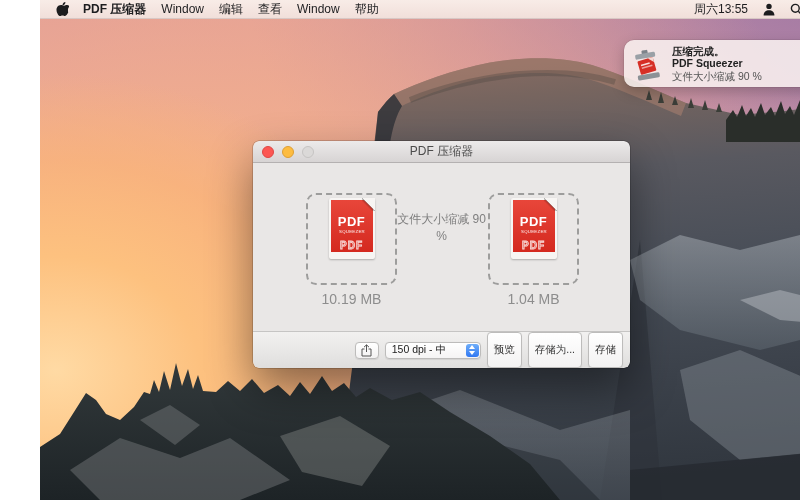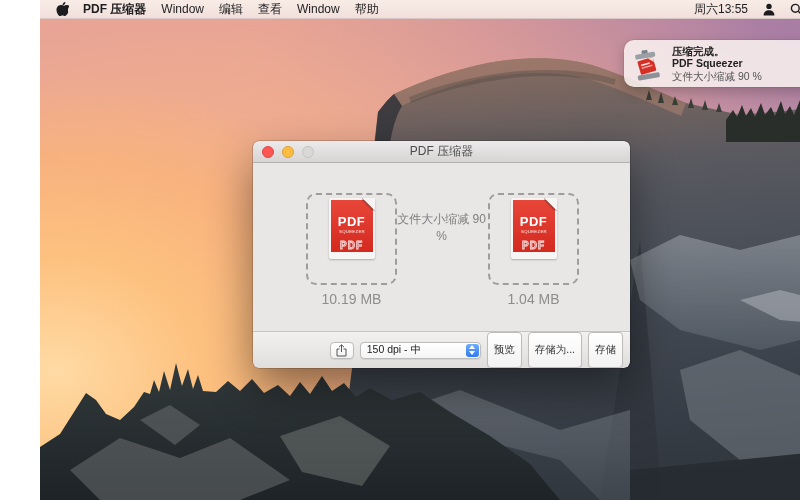--- a/index.html
+++ b/index.html
@@ -89,21 +89,21 @@
 
   
   .toolbar { flex:0 0 24px; background:linear-gradient(180deg,#f2f1f0 0%,#dfdedd 100%);
     border-top:1px solid #c6c5c4; border-radius:0 0 6px 6px;
     display:flex; align-items:center; justify-content:flex-end; gap:6px; padding:0 7px; }
   .tbtn { height:17px; background:linear-gradient(180deg,#ffffff,#f3f2f2);
     border:1px solid #bdbcbb; border-radius:4px; font-size:10.5px; color:#333;
     display:flex; align-items:center; justify-content:center; padding:17px 6px;
     box-shadow:0 .5px 1px rgba(0,0,0,.08); white-space:nowrap; }
   .sharebtn { width:24px; padding:0; }
-  .select { width:121px; height:17px; background:linear-gradient(180deg,#ffffff,#f5f4f4);
+  .select { width:96px; height:17px; background:linear-gradient(180deg,#ffffff,#f5f4f4);
     border:1px solid #bdbcbb; border-radius:4px; display:flex; align-items:center;
     font-size:10.5px; color:#222; padding-left:6px; position:relative;
     box-shadow:0 .5px 1px rgba(0,0,0,.08); }
   .stepper { position:absolute; right:1px; top:1px; bottom:1px; width:13px;
     background:linear-gradient(180deg,#6faef9,#3178f2); border-radius:3px;
     display:flex; flex-direction:column; align-items:center; justify-content:center; gap:2px; }
   .stepper .up { width:0; height:0; border-left:3px solid transparent;
     border-right:3px solid transparent; border-bottom:4px solid #fff; }
   .stepper .down { width:0; height:0; border-left:3px solid transparent;
     border-right:3px solid transparent; border-top:4px solid #fff; }

